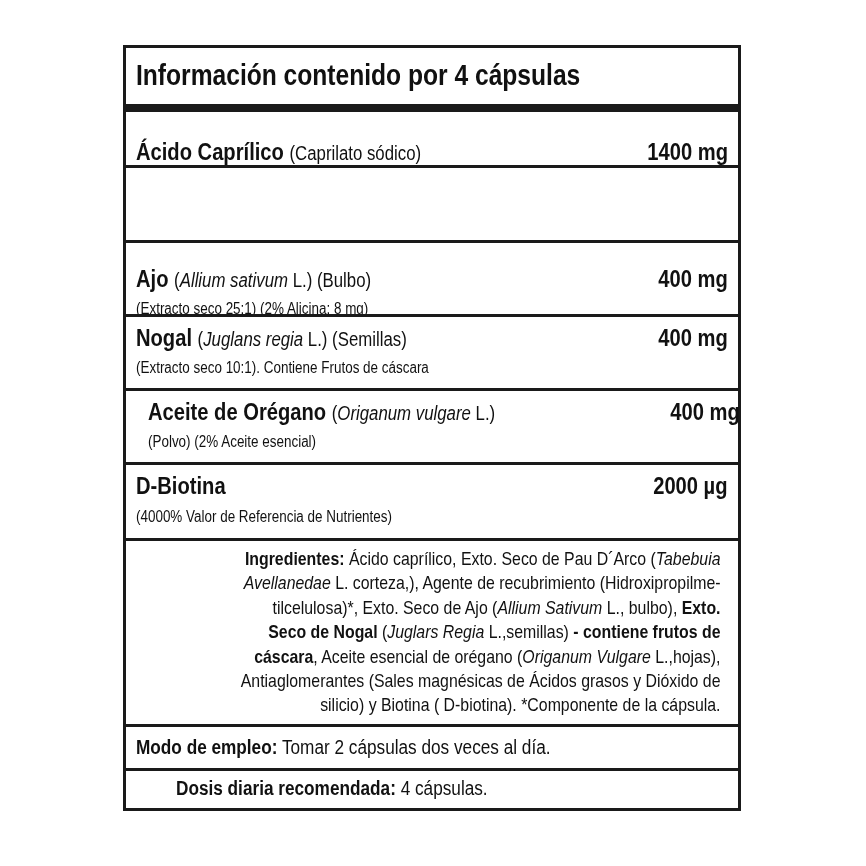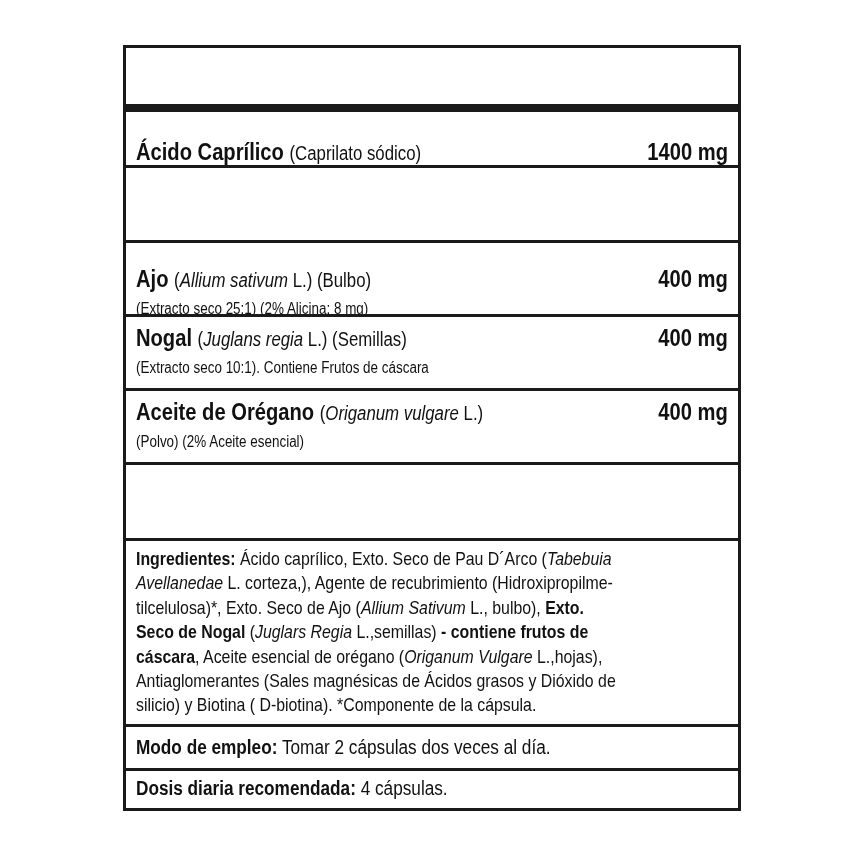--- a/index.html
+++ b/index.html
@@ -22,20 +22,23 @@
   .ingr .line { display:block; white-space:nowrap; }
   .foot { position:absolute; left:10px; font-size:20px; transform:scaleX(0.86); }
   b { font-weight:bold; }
   i { font-style:italic; }
 </style>
 </head>
 <body>
 
 <div class="panel">
 
+  <div class="row" style="top:0;height:56px;">
+    <span class="cond title">Información contenido por 4 cápsulas</span>
+  </div>
   <div class="divider thick" style="top:56px;"></div>
 
   <div class="row" style="top:76px;height:54px;">
     <span class="cond name" style="top:14px;"><span>Ácido Caprílico</span> <span class="paren">(Caprilato sódico)</span></span>
     <span class="amount" style="top:14px;">1400 mg</span>
   </div>
   <div class="divider" style="top:117px;"></div>
 
   <div class="divider" style="top:192px;"></div>
 
@@ -46,44 +49,49 @@
   </div>
   <div class="divider" style="top:266px;"></div>
 
   <div class="row" style="top:269px;height:72px;">
     <span class="cond name" style="top:7px;"><span>Nogal</span> <span class="paren"><span>(</span><i>Juglans regia</i><span> L.) (Semillas)</span></span></span>
     <span class="amount" style="top:7px;">400 mg</span>
     <span class="cond sub" style="top:42px;">(Extracto seco 10:1). Contiene Frutos de cáscara</span>
   </div>
   <div class="divider" style="top:340px;"></div>
 
-  <div class="row" style="top:343px;height:72px;">
+  <div class="row" style="top:343px;height:72px;margin-left:12px;">
     <span class="cond name" style="top:7px;"><span>Aceite de Orégano</span> <span class="paren"><span>(</span><i>Origanum vulgare</i><span> L.)</span></span></span>
     <span class="amount" style="top:7px;">400 mg</span>
     <span class="cond sub" style="top:42px;">(Polvo) (2% Aceite esencial)</span>
   </div>
   <div class="divider" style="top:414px;"></div>
 
+  <div class="row" style="top:417px;height:74px;">
+    <span class="cond name" style="top:7px;">D-Biotina</span>
+    <span class="amount" style="top:7px;">2000 µg</span>
+    <span class="cond sub" style="top:43px;">(4000% Valor de Referencia de Nutrientes)</span>
+  </div>
   <div class="divider" style="top:490px;"></div>
 
-  <div class="row" style="top:493px;height:161px;">
+  <div class="row" style="top:493px;height:161px;text-align:right;">
     <div class="ingr">
       <span class="line"><b>Ingredientes:</b><span> Ácido caprílico, Exto. Seco de Pau D´Arco (</span><i>Tabebuia</i></span>
       <span class="line"><i>Avellanedae</i><span> L. corteza,), Agente de recubrimiento (Hidroxipropilme-</span></span>
       <span class="line"><span>tilcelulosa)*, Exto. Seco de Ajo (</span><i>Allium Sativum</i><span> L., bulbo), </span><b>Exto.</b></span>
       <span class="line"><b>Seco de Nogal</b><span> (</span><i>Juglars Regia</i><span> L.,semillas) </span><b>- contiene frutos de</b></span>
       <span class="line"><b>cáscara</b><span>, Aceite esencial de orégano (</span><i>Origanum Vulgare</i><span> L.,hojas),</span></span>
       <span class="line">Antiaglomerantes (Sales magnésicas de Ácidos grasos y Dióxido de</span>
       <span class="line">silicio) y Biotina ( D-biotina). *Componente de la cápsula.</span>
     </div>
   </div>
   <div class="divider" style="top:676px;"></div>
 
   <div class="row" style="top:679px;height:46px;">
     <span class="cond foot" style="top:9px;"><b>Modo de empleo:</b><span> Tomar 2 cápsulas dos veces al día.</span></span>
   </div>
   <div class="divider" style="top:720px;"></div>
 
-  <div class="row" style="top:723px;height:37px;">
+  <div class="row" style="top:723px;height:37px;margin-left:40px;">
     <span class="cond foot" style="top:6px;"><b>Dosis diaria recomendada:</b><span> 4 cápsulas.</span></span>
   </div>
 
 </div>
 
 </body></html>

